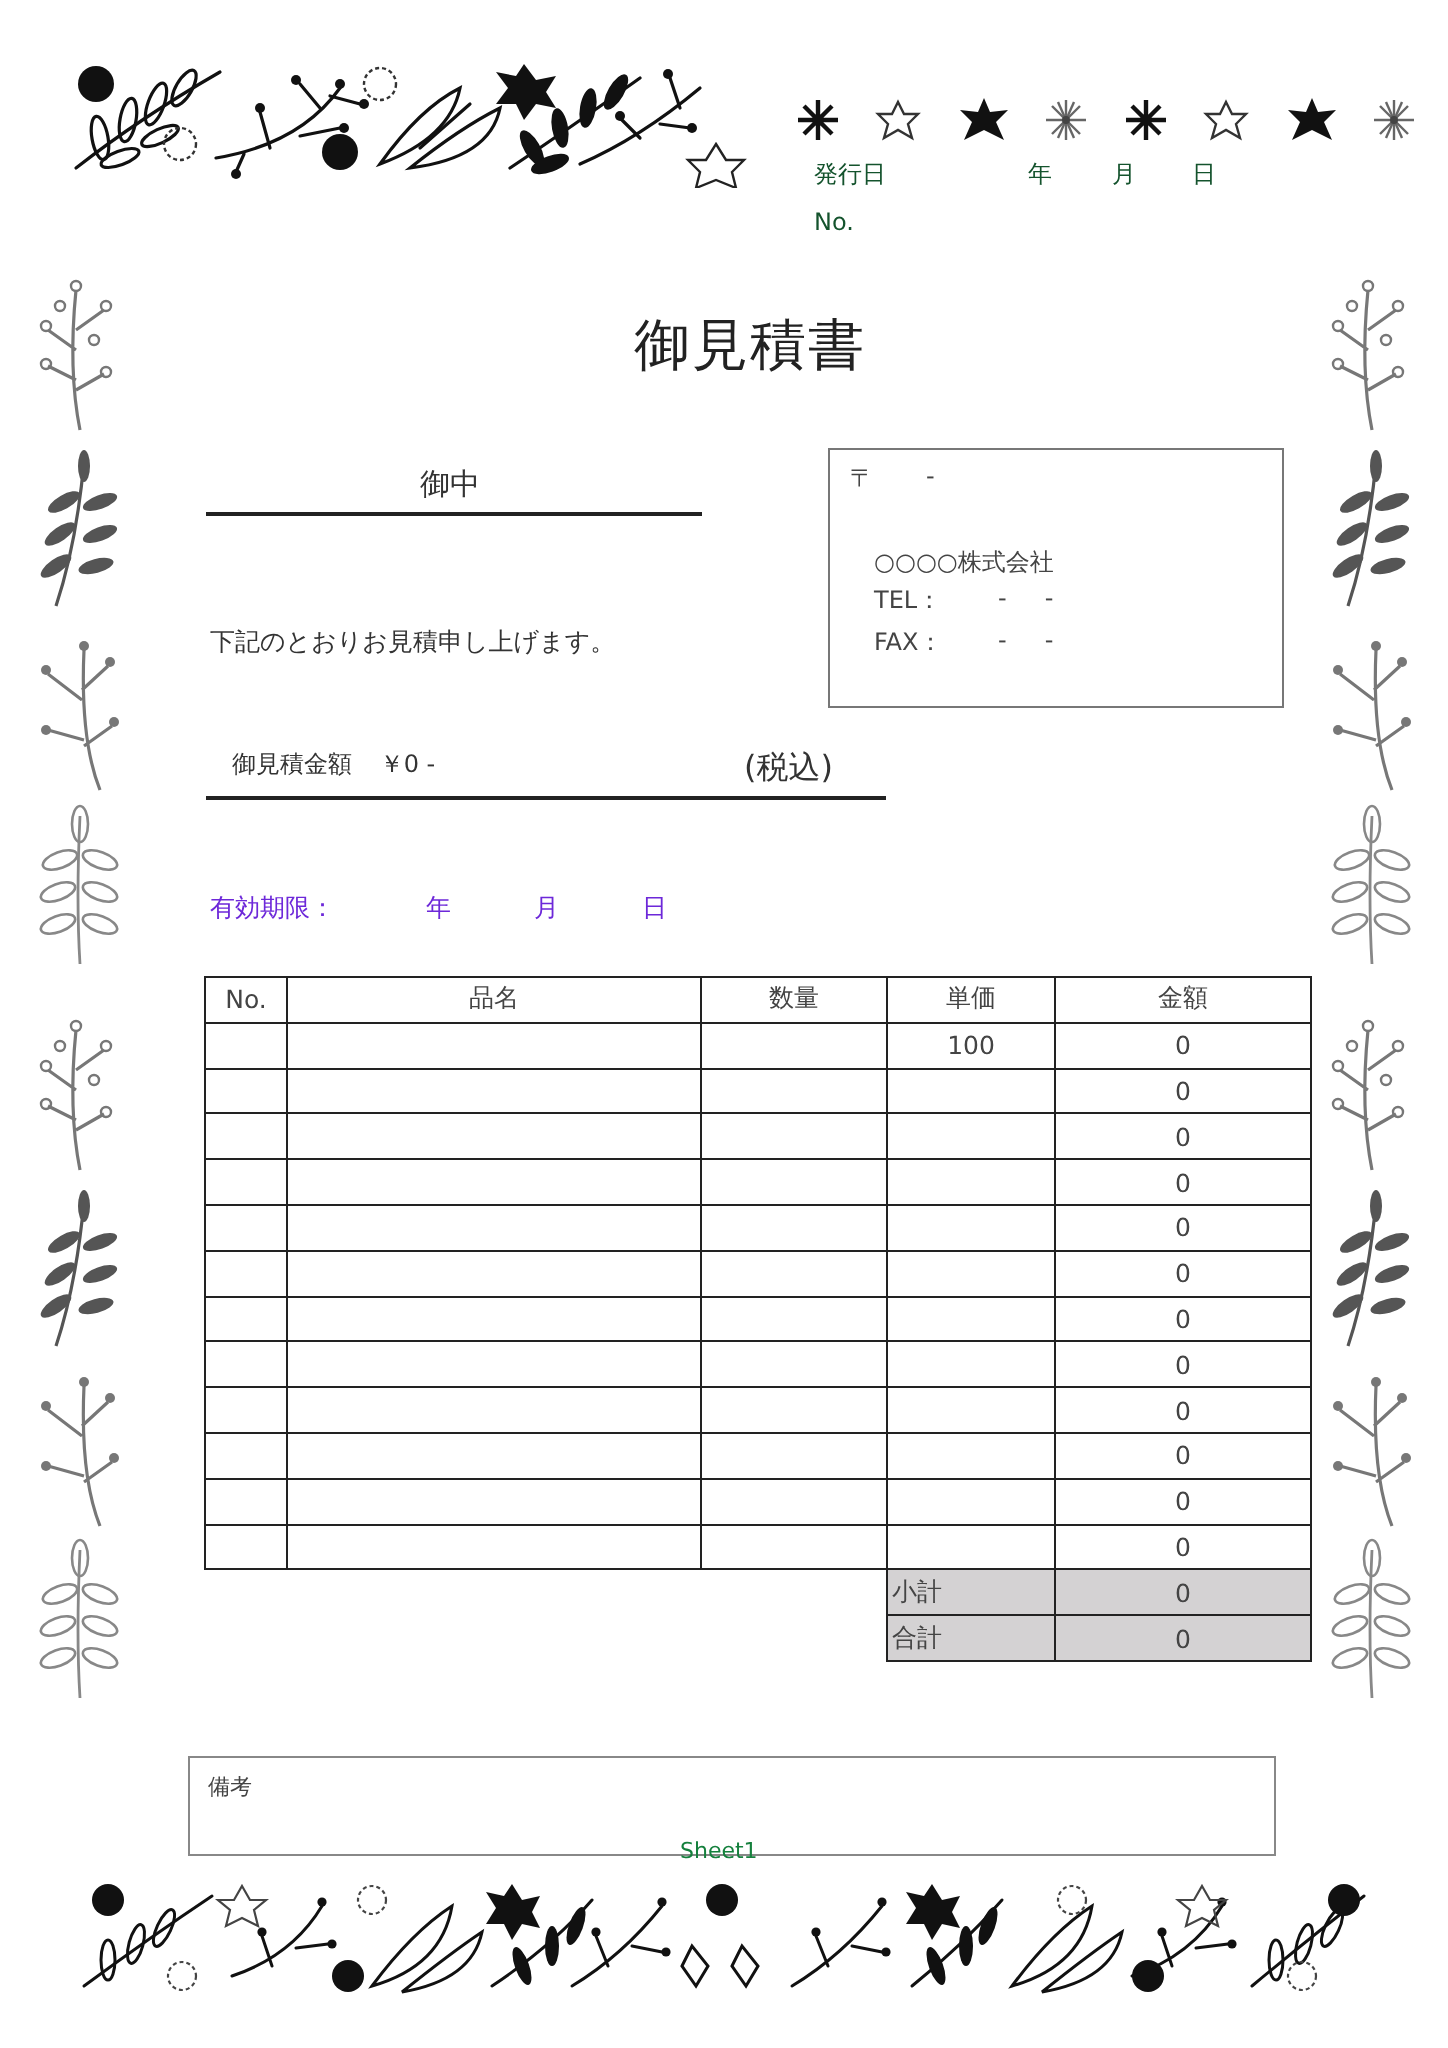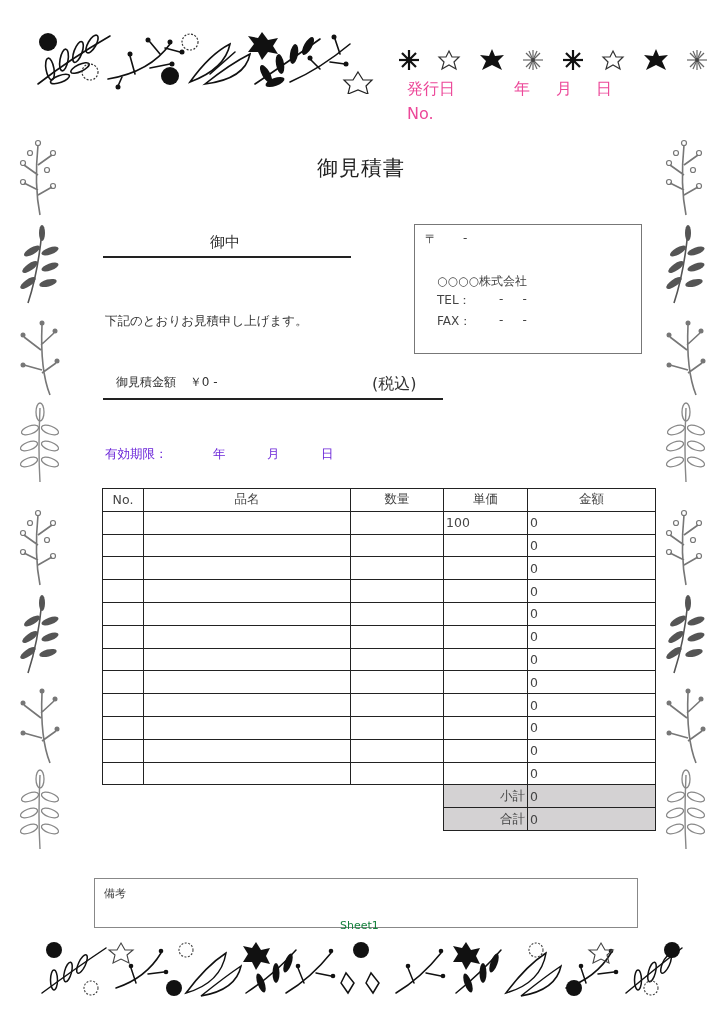--- a/index.html
+++ b/index.html
@@ -6,46 +6,46 @@
   html, body { width: 724px; height: 1024px; background: #ffffff; overflow: hidden; }
   body { position: relative; font-family: "DejaVu Sans", "Liberation Sans", sans-serif; color: #333; }
   .abs { position: absolute; }
 
   
   .deco-row { position: absolute; display: flex; align-items: center; }
   .deco { display: inline-block; }
   .side-col { position: absolute; display: flex; flex-direction: column; align-items: center; }
 
   
-  .issue { font-size: 16px; color: #ec4899; }
-  .title { font-size: 21px; color: #222; letter-spacing: 1px; }
+  .issue { font-size: 12px; color: #14532d; }
+  .title { font-size: 28px; color: #222; letter-spacing: 1px; }
 
   .onchu-line { position: absolute; left: 103px; top: 256px; width: 248px; border-bottom: 2px solid #222; }
   .onchu { position: absolute; left: 210px; top: 233px; font-size: 15px; color: #333; }
 
   .addr-box { position: absolute; left: 414px; top: 224px; width: 228px; height: 130px; border: 1.5px solid #777; font-size: 12px; color: #444; }
   .addr-box .ln { position: absolute; left: 22px; }
 
   .intro { position: absolute; left: 105px; top: 313px; font-size: 12.5px; color: #333; }
 
   .amount-line { position: absolute; left: 103px; top: 398px; width: 340px; border-bottom: 2px solid #222; }
   .amount { position: absolute; left: 116px; top: 374px; font-size: 12px; color: #333; }
   .amount-tax { position: absolute; left: 372px; top: 374px; font-size: 16px; color: #333; }
 
   .validity { position: absolute; top: 446px; font-size: 12.5px; color: #6d28d9; }
 
   
   table.est { position: absolute; left: 102px; top: 488px; border-collapse: collapse; font-size: 12.5px; color: #444; }
   table.est td, table.est th { border: 1.5px solid #222; height: 22.8px; padding: 0 2px; font-weight: normal; }
   table.est th { text-align: center; }
-  table.est td.num { text-align: left; }
+  table.est td.num { text-align: center; }
   .c0 { width: 41px; } .c1 { width: 207px; } .c2 { width: 93px; } .c3 { width: 84px; font-family: Liberation Serif, serif; } .c4 { width: 128px; }
   table.est tr.sum td { background: #d4d2d3; }
   table.est tr.sum td.blank { border: none; background: transparent; }
-  table.est tr.sum td.lbl { text-align: right; }
+  table.est tr.sum td.lbl { text-align: left; }
 
   .notes { position: absolute; left: 94px; top: 878px; width: 544px; height: 50px; border: 1.5px solid #888; font-size: 11px; color: #444; }
   .notes .lbl { position: absolute; left: 9px; top: 7px; }
   .sheet { position: absolute; left: 340px; top: 919px; font-size: 11px; color: #15803d; }
 </style>
 </head>
 <body>
 
 <div class="deco-row" style="left:30px; top:24px; width:345px; height:70px;">
   <svg width="345" height="70" viewBox="0 0 345 70">

